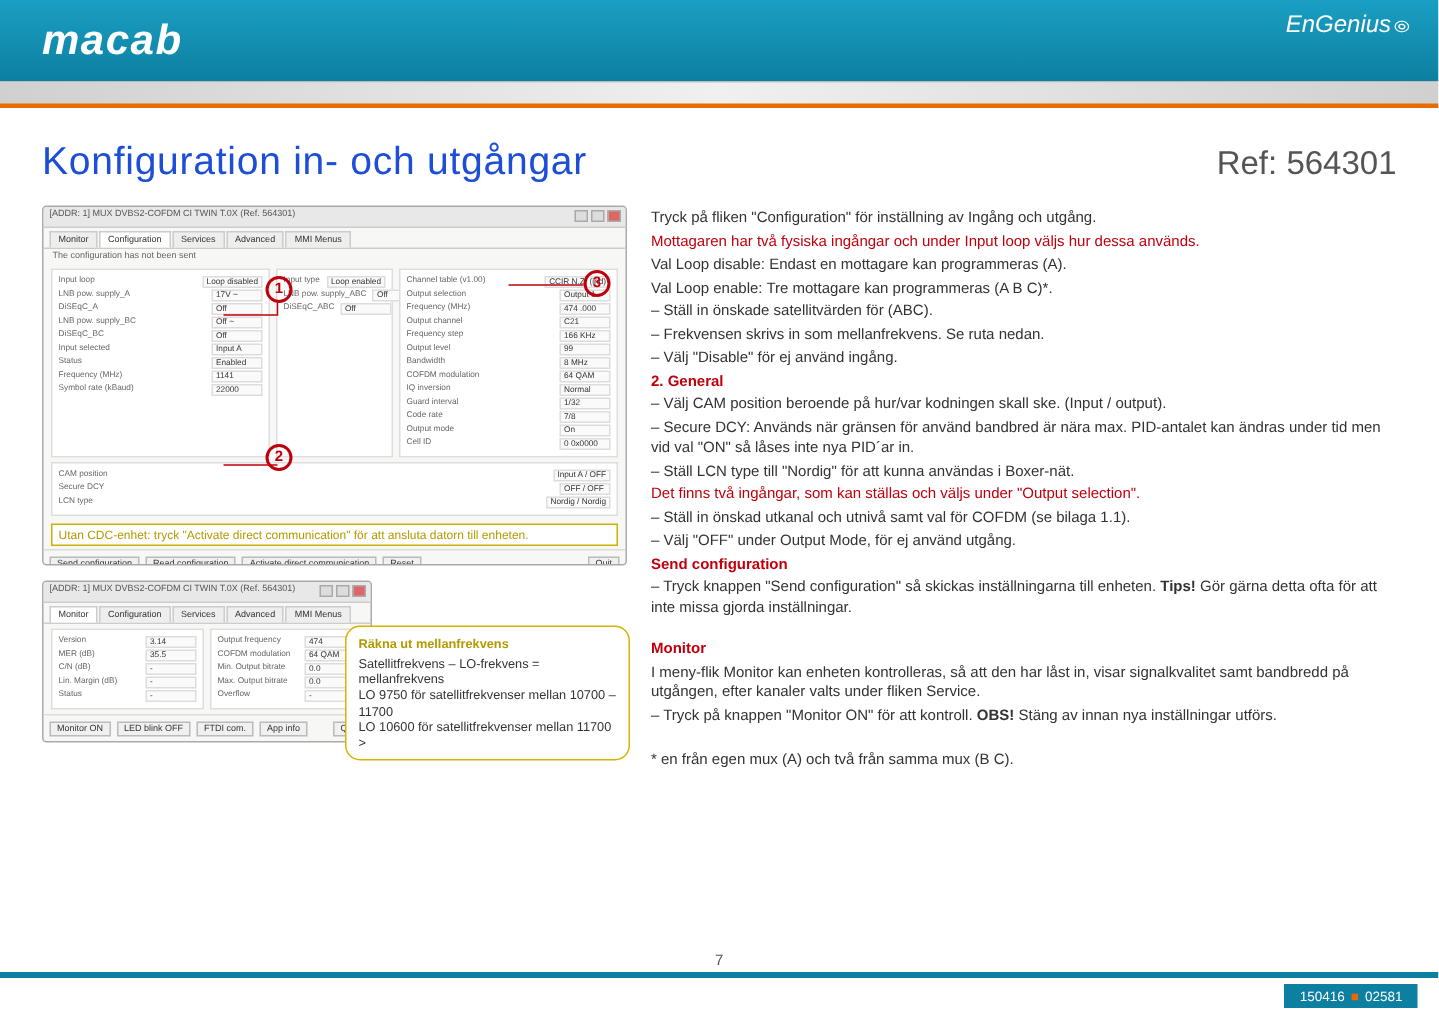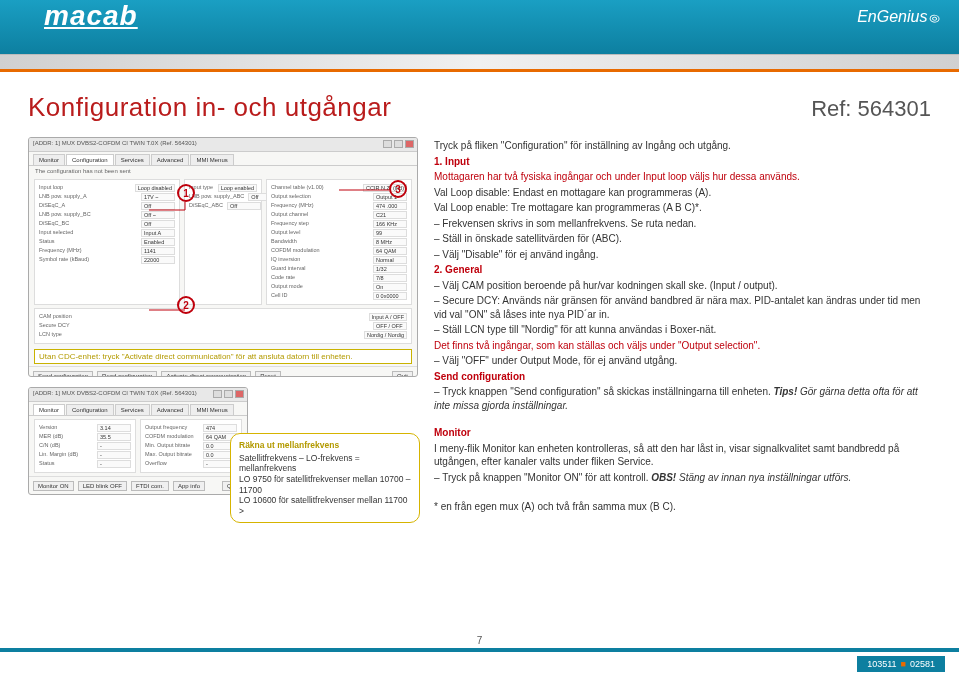--- a/index.html
+++ b/index.html
@@ -6,40 +6,39 @@
   body {
     width: 959px; height: 678px;
     font-family: Arial, Helvetica, sans-serif;
     background: #fff;
     position: relative;
     overflow: hidden;
   }
   .header-bar {
     height: 54px;
     background: linear-gradient(#1a9fc3,#0d7fa0);
-    display: flex; 
-    padding: 0 44px;
+    display: flex; align-items: center;
+    padding: 0 28px;
     color: #fff;
     position: relative;
-    text-decoration: underline;
   }
   .logo { font-size: 28px; font-weight: bold; font-style: italic; letter-spacing: 1px; }
   .header-bar .right-logo {
     position: absolute; right: 20px; top: 8px;
     color: #fff; font-style: italic; font-size: 16px;
   }
   .wifi-icon { display:inline-block; transform: rotate(45deg); font-size:12px; margin-left:2px; }
   .stripe { height: 18px; background: linear-gradient(90deg,#d0d0d0 0%, #f0f0f0 50%, #d0d0d0 100%); border-top:1px solid #bbb; border-bottom:1px solid #bbb; position:relative; }
   .stripe::before { content:""; position:absolute; left:0; right:0; bottom:-1px; height:3px; background:#e86a00; }
 
   .page {
     padding: 20px 28px 0 28px;
   }
   .title-row { display:flex; justify-content:space-between; align-items:baseline; margin-bottom:14px; }
-  .page-title { font-size: 26px; font-weight: 300; color:#b91c1c; letter-spacing:0.5px; }
+  .page-title { font-size: 26px; font-weight: 300; color:#1d4ed8; letter-spacing:0.5px; }
   .page-ref   { font-size: 22px; font-weight: 300; color:#555; }
 
   .columns { display:flex; gap:16px; }
   .left-col { width: 390px; flex: 0 0 390px; }
   .right-col { flex: 1; font-size: 10px; line-height:1.35; color:#333; }
 
   
   .mock {
     border:1px solid #aaa; border-radius:3px;
     background:#f7f7f5; font-size:6px; color:#333;
@@ -65,33 +64,33 @@
   .note-yellow {
     background:#fff; border:1px solid #c9b200; color:#b39a00;
     font-size:8px; padding:2px 4px; margin-top:2px;
   }
   .buttons-row { display:flex; gap:4px; padding:4px; border-top:1px solid #ddd;}
   .buttons-row div { border:1px solid #bbb; background:#f0f0f0; padding:1px 4px; font-size:6px; }
   .link-lines { position:absolute; pointer-events:none; }
 
   .mock2 { height:108px; margin-top:10px; }
   .callout {
-    position:absolute; right:-2px; top:46px;
+    position:absolute; right:-2px; top:30px;
     width:190px; background:#fff; border:1px solid #d6b400;
     border-radius:10px; padding:6px 8px; font-size:8.5px; line-height:1.25;
     color:#333;
   }
   .callout .h { color:#b39a00; font-weight:bold; margin-bottom:2px;}
   .mockwrap2 { position:relative; height:128px; }
 
   
   .right-col p { margin:2px 0; }
   .h-red { color:#bf000c; font-weight:bold; margin-top:6px; }
   .sub-red { color:#bf000c; }
-  .em { font-style:italic; }
+  .em { }
   .foot-accent { height:4px; background:#0d7fa0; position:absolute; bottom:26px; left:0; right:0;}
   .page-num { position:absolute; bottom:32px; left:50%; transform:translateX(-50%); font-size:10px; color:#555;}
   .foot-right {
     position:absolute; bottom:6px; right:14px;
     background:#0d7fa0; color:#fff; font-size:9px; padding:3px 10px;
   }
   .foot-right .sep { color:#e86a00; padding:0 4px;}
 </style>
 </head>
 <body>
@@ -376,34 +375,34 @@
           <div>Satellitfrekvens – LO-frekvens = mellanfrekvens</div>
           <div>LO 9750 för satellitfrekvenser mellan 10700 – 11700</div>
           <div>LO 10600 för satellitfrekvenser mellan 11700 &gt;</div>
         </div>
       </div>
     </div>
 
     <div class="right-col">
       <p>Tryck på fliken "Configuration" för inställning av Ingång och utgång.</p>
 
-      <p class="h-red">1. Input</p>
       <p class="sub-red">Mottagaren har två fysiska ingångar och under Input loop väljs hur dessa används.</p>
       <p>Val Loop disable: Endast en mottagare kan programmeras (A).</p>
       <p>Val Loop enable: Tre mottagare kan programmeras (A B C)*.</p>
+      <p>– Ställ in önskade satellitvärden för (ABC).</p>
       <p>– Frekvensen skrivs in som mellanfrekvens. Se ruta nedan.</p>
-      <p>– Ställ in önskade satellitvärden för (ABC).</p>
       <p>– Välj "Disable" för ej använd ingång.</p>
 
       <p class="h-red">2. General</p>
       <p>– Välj CAM position beroende på hur/var kodningen skall ske. (Input / output).</p>
       <p>– Secure DCY: Används när gränsen för använd bandbred är nära max. PID-antalet kan ändras under tid men vid val "ON" så låses inte nya PID´ar in.</p>
       <p>– Ställ LCN type till "Nordig" för att kunna användas i Boxer-nät.</p>
 
       <p class="sub-red">Det finns två ingångar, som kan ställas och väljs under "Output selection".</p>
+      <p>– Ställ in önskad utkanal och utnivå samt val för COFDM (se bilaga 1.1).</p>
       <p>– Välj "OFF" under Output Mode, för ej använd utgång.</p>
 
       <p class="h-red">Send configuration</p>
       <p>
         <span>– Tryck knappen "Send configuration" så skickas inställningarna till enheten. </span><span class="em" style="font-weight:bold;">Tips!</span><span class="em"> Gör gärna detta ofta för att inte missa gjorda inställningar.</span>
       </p>
 
       <p class="h-red" style="margin-top:14px;">Monitor</p>
       <p>I meny-flik Monitor kan enheten kontrolleras, så att den har låst in, visar signalkvalitet samt bandbredd på utgången, efter kanaler valts under fliken Service.</p>
       <p>
@@ -411,14 +410,14 @@
       </p>
 
       <p style="margin-top:16px;">* en från egen mux (A) och två från samma mux (B C).</p>
     </div>
   </div>
 </div>
 
 <div class="page-num">7</div>
 <div class="foot-accent"></div>
 <div class="foot-right">
-  <span>103511</span><span class="sep">■</span><span>02581</span>
+  <span>150416</span><span class="sep">■</span><span>02581</span>
 </div>
 
 </body></html>

